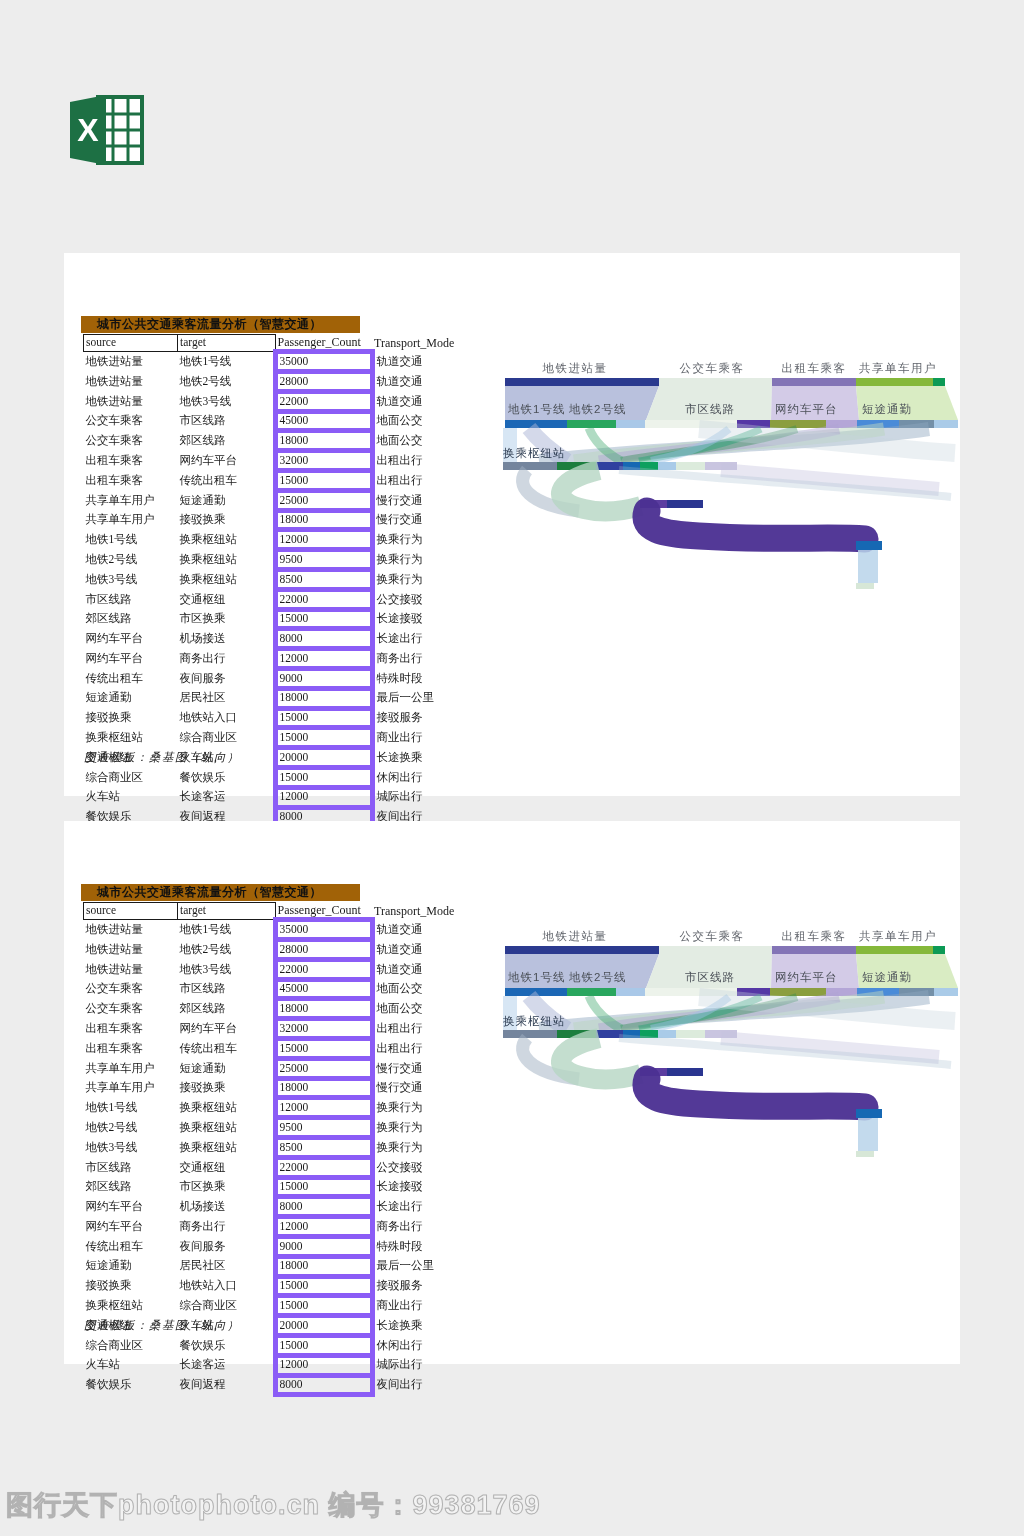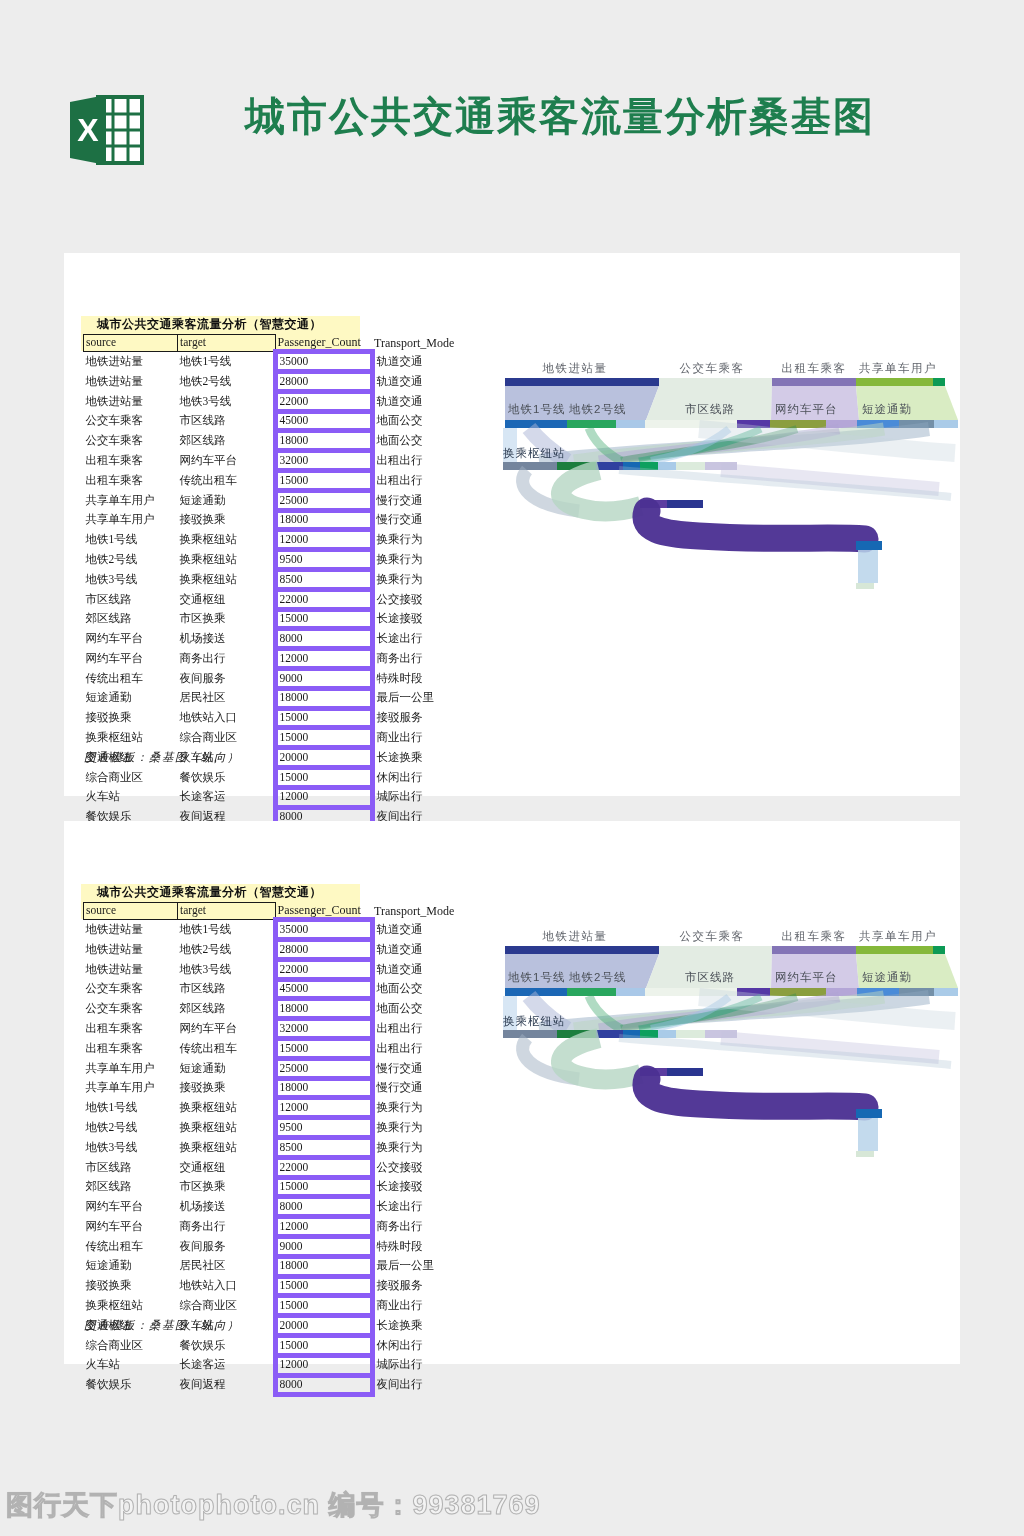--- a/index.html
+++ b/index.html
@@ -16,21 +16,21 @@
     margin:0;font-family:"Liberation Sans","DejaVu Sans",sans-serif;
     font-size:40px;font-weight:bold;color:#1e7e4e;letter-spacing:2px;line-height:1.1;
   }
   .sub-title{
     margin-top:16px;font-family:"Liberation Sans","DejaVu Sans",sans-serif;
     font-size:23px;font-weight:500;color:#3d3d3d;letter-spacing:1px;
   }
   
   .panel{position:absolute;left:64px;width:896px;height:543px;background:#ffffff;}
   .sheet-title{
-    position:absolute;left:17px;top:63px;width:263px;height:35px;background:#fef9c3;
+    position:absolute;left:17px;top:63px;width:263px;height:17px;background:#a16207;
     font-size:12px;font-weight:bold;color:#111;line-height:17px;padding-left:16px;
     letter-spacing:.5px;white-space:nowrap;
   }
   table.data-table{
     position:absolute;left:19px;top:81px;border-collapse:collapse;
     font-size:11.5px;color:#1a1a1a;table-layout:fixed;
   }
   .data-table th,.data-table td{
     height:14.8px;line-height:1;padding:0 2px;font-weight:normal;
     white-space:nowrap;overflow:hidden;text-align:left;
@@ -73,21 +73,20 @@
         <line x1="32" y1="38" x2="76" y2="38"></line>
         <line x1="32" y1="54" x2="76" y2="54"></line>
         <line x1="47" y1="5" x2="47" y2="71"></line>
         <line x1="62" y1="5" x2="62" y2="71"></line>
       </g>
       <polygon points="4,10 40,3 40,73 4,66" fill="#1d7044"></polygon>
       <text x="22" y="49" text-anchor="middle" font-family="Liberation Sans, sans-serif" font-size="32" font-weight="bold" fill="#ffffff">X</text>
     </svg>
   </div>
   <div class="titles">
-    <h1 class="main-title">城市公共交通乘客流量分析桑基图</h1>
   </div>
 </div>
 
 <section class="panel" style="top:253px">
   <div class="sheet-title">城市公共交通乘客流量分析（智慧交通）</div>
 
   <table class="data-table">
     <thead>
       <tr>
         <th class="h-src">source</th>

